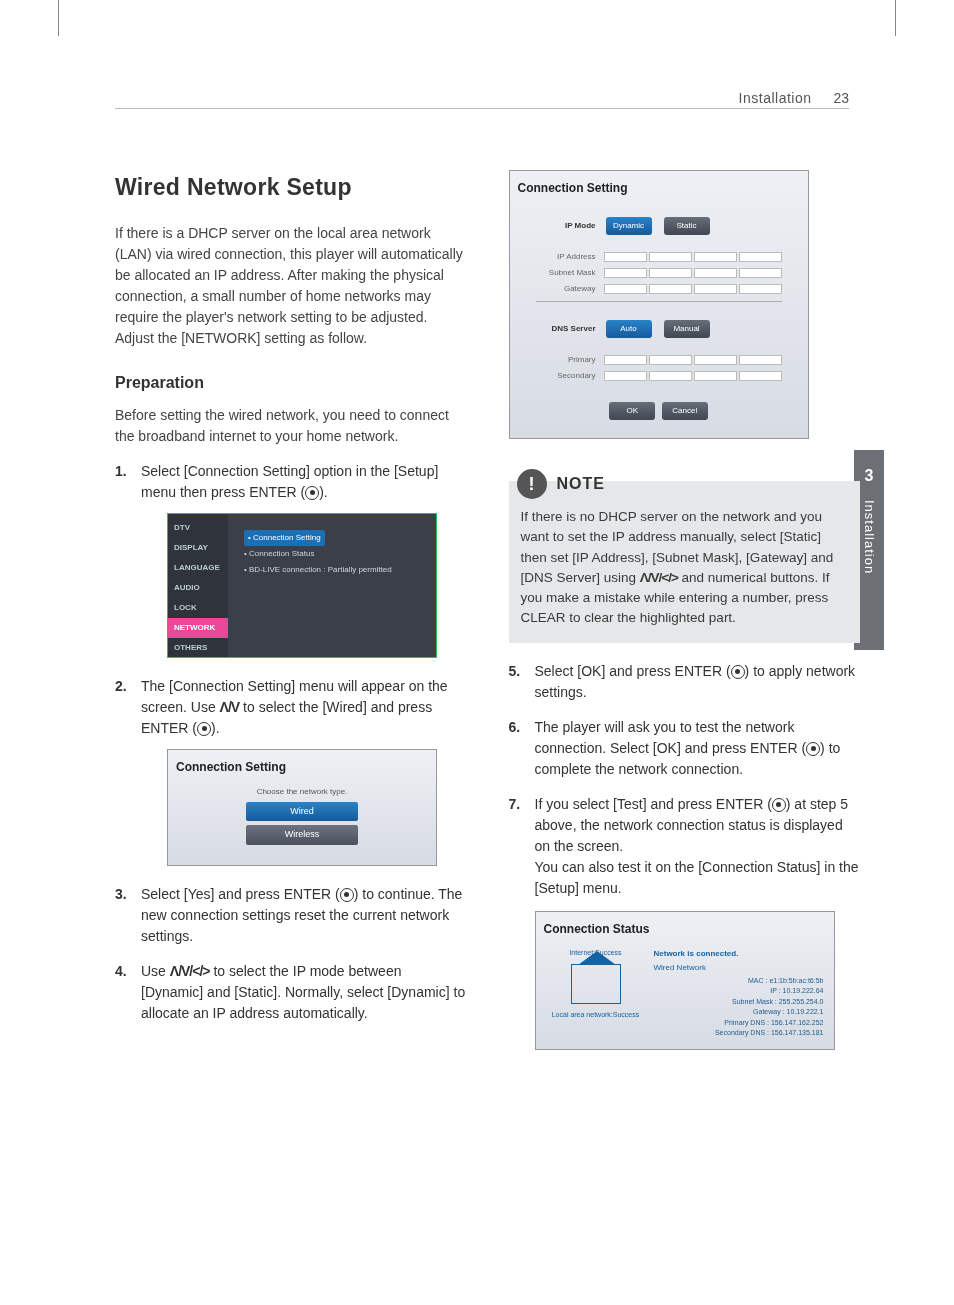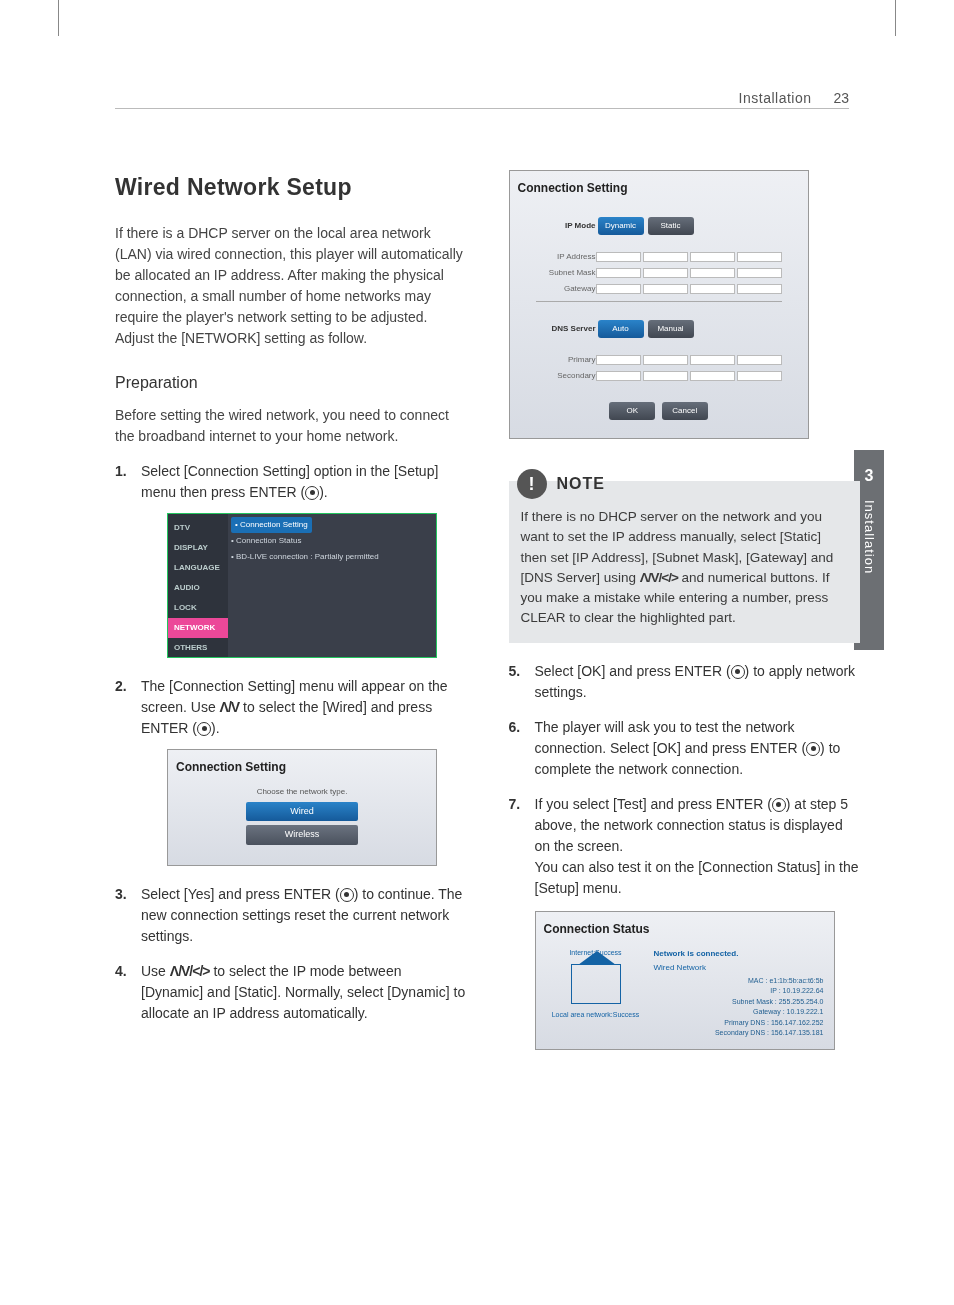--- a/index.html
+++ b/index.html
@@ -50,21 +50,21 @@
   h2.section-title {
     font-size: 23px;
     font-weight: 600;
     color: #333;
     margin-bottom: 18px;
     letter-spacing: .3px;
   }
   p.body-text { color: #444; margin-bottom: 14px; }
   h3.sub-title {
     font-size: 16px;
-    font-weight: 400;
+    font-weight: 700;
     color: #333;
     margin-top: 22px;
     margin-bottom: 10px;
   }
   ol.steps { list-style: none; padding-left: 0; }
   ol.steps > li {
     position: relative;
     padding-left: 26px;
     margin-bottom: 14px;
   }
@@ -110,37 +110,37 @@
   }
   .setup-sidebar div {
     padding: 4px 6px;
     font-size: 8px;
     font-weight:700;
   }
   .setup-sidebar div.active { background:#ec4899; color:#fff; }
   .setup-main {
     flex:1;
     color:#cfd6de;
-    padding:3px;
+    padding:16px;
   }
   .setup-main .mline { padding:2px 0; font-size:8px;}
   .setup-main .mline.active { color:#fff; background:#1a6fb5; padding:2px 4px; border-radius:2px; display:inline-block;}
   
   .conn-shot, .conn-ip-shot, .conn-status-shot {
     width: 300px;
     margin: 0 0 18px 0;
     border:1px solid #999;
     background: linear-gradient(#eef0f4,#d7dbe3);
     font-size:9px;
     padding:6px;
   }
   .conn-shot .sh-title, .conn-ip-shot .sh-title, .conn-status-shot .sh-title {
     font-weight:700; font-size:12px; color:#222; padding:2px 2px 6px 2px;
   }
-  .conn-row { display:flex; align-items:center; gap:0; padding:2px 20px;}
+  .conn-row { display:flex; align-items:center; gap:8px; padding:2px 20px;}
   .conn-label { width:60px; text-align:right; color:#666; font-size:8px;}
   .seg { display:flex; gap:2px; flex:1;}
   .seg span{ flex:1; height:10px; background:#fff; border:1px solid #bbb;}
   .mini-btn {
     display:inline-block;
     min-width:46px;
     padding:3px 6px;
     background:linear-gradient(#666e7a,#414751);
     color:#fff;
     border-radius:3px;

